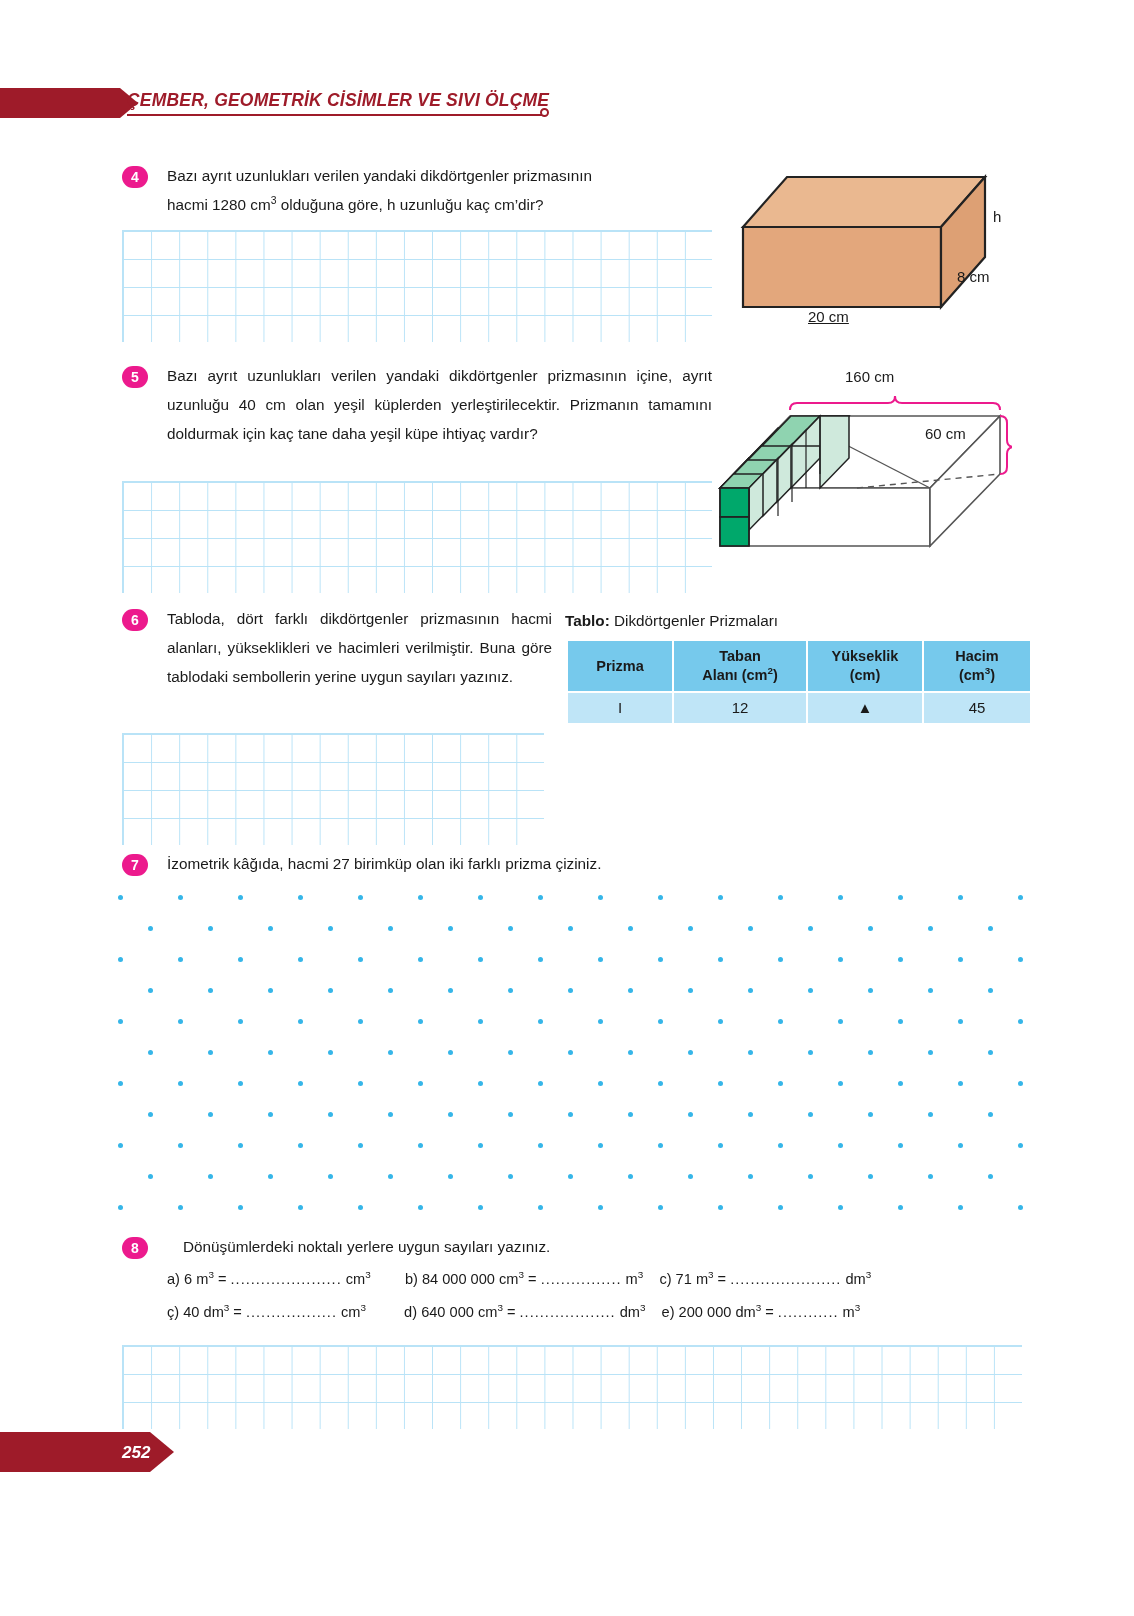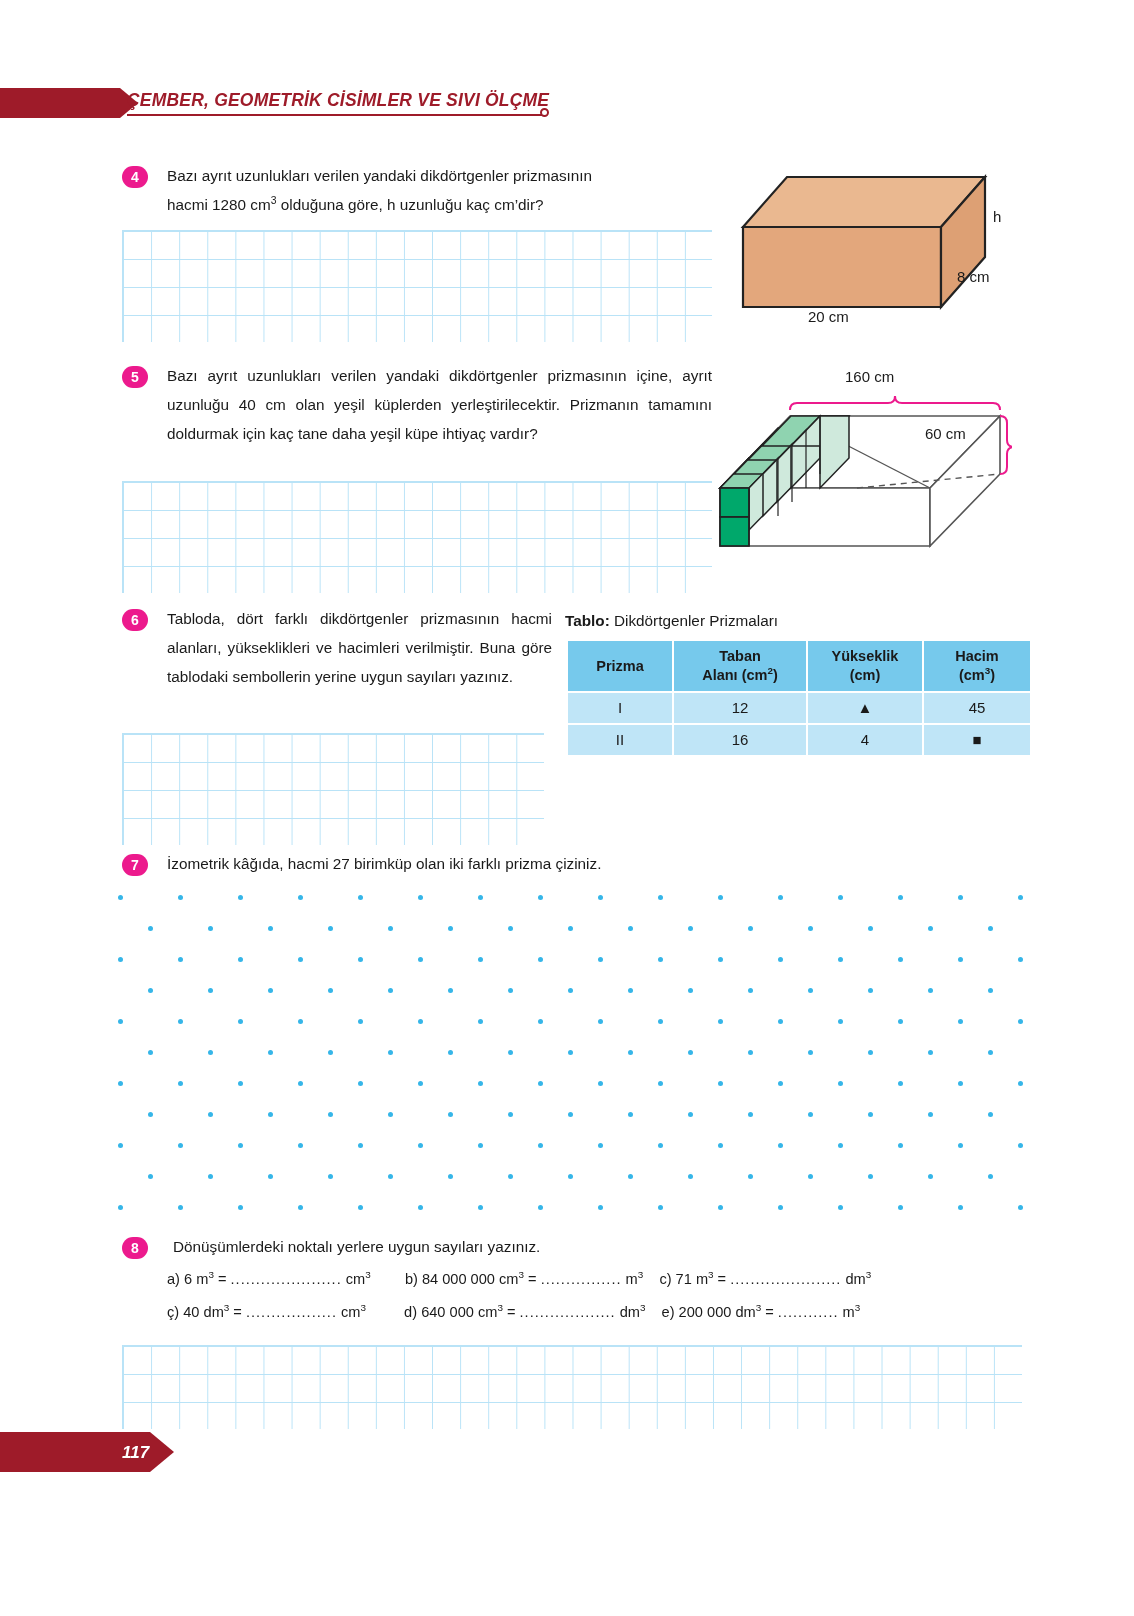--- a/index.html
+++ b/index.html
@@ -82,21 +82,21 @@
 </div>
 
 <div class="abs" id="prism4-wrap">
   <svg width="290" height="165" viewBox="0 0 290 165">
     <polygon points="8,62 52,12 250,12 206,62" fill="#eab890" stroke="#222" stroke-width="2.2"></polygon>
     <polygon points="8,62 206,62 206,142 8,142" fill="#e3a77c" stroke="#222" stroke-width="2.2"></polygon>
     <polygon points="206,62 250,12 250,92 206,142" fill="#dda074" stroke="#222" stroke-width="2.2"></polygon>
   </svg>
   <div class="abs dim-label" style="left:258px;top:43px;">h</div>
   <div class="abs dim-label" style="left:222px;top:103px;">8 cm</div>
-  <div class="abs dim-label" style="left:73px;top:143px;">20 cm</div>
+  <div class="abs dim-label" style="left:73px;top:143px;text-decoration:underline;">20 cm</div>
 </div>
 
 <div class="abs grid" style="left:122px;top:230px;width:590px;height:112px;background-size:28.1px 28px;"></div>
 
 <div class="abs qnum" style="left:122px;top:366px;">5</div>
 <div class="abs qtext just" style="left:167px;top:361px;width:545px;">Bazı ayrıt uzunlukları verilen yandaki dikdörtgenler prizmasının içine, ayrıt uzunluğu 40 cm olan yeşil küplerden yerleştirilecektir. Prizmanın tamamını doldurmak için kaç tane daha yeşil küpe ihtiyaç vardır?</div>
 
 <div class="abs" style="left:712px;top:368px;width:300px;height:195px;">
   <svg width="300" height="195" viewBox="0 0 300 195">
 
@@ -181,26 +181,20 @@
         <span>Hacim</span><br><span>(cm</span><sup>3</sup><span>)</span>
       </th>
     </tr>
   </thead>
   <tbody>
     <tr>
       <td>I</td>
       <td>12</td>
       <td>▲</td>
       <td>45</td>
-    </tr>
-    <tr>
-      <td>II</td>
-      <td>16</td>
-      <td>4</td>
-      <td>■</td>
     </tr>
   </tbody>
 </table>
 
 <div class="abs grid" style="left:122px;top:733px;width:422px;height:112px;background-size:28.1px 28px;"></div>
 
 <div class="abs qnum" style="left:122px;top:854px;">7</div>
 <div class="abs qtext" style="left:167px;top:849px;width:700px;">İzometrik kâğıda, hacmi 27 birimküp olan iki farklı prizma çiziniz.</div>
 
 <div class="abs" id="isogrid">
@@ -371,21 +365,21 @@
     <div class="isodot" style="left: 540px; top: 310px;"></div>
     <div class="isodot" style="left: 600px; top: 310px;"></div>
     <div class="isodot" style="left: 660px; top: 310px;"></div>
     <div class="isodot" style="left: 720px; top: 310px;"></div>
     <div class="isodot" style="left: 780px; top: 310px;"></div>
     <div class="isodot" style="left: 840px; top: 310px;"></div>
     <div class="isodot" style="left: 900px; top: 310px;"></div>
   </div>
 
 <div class="abs qnum" style="left:122px;top:1237px;">8</div>
-<div class="abs qtext" style="left:173px;top:1232px;width:700px;">Dönüşümlerdeki noktalı yerlere uygun sayıları yazınız.</div>
+<div class="abs qtext" style="left:183px;top:1232px;width:700px;">Dönüşümlerdeki noktalı yerlere uygun sayıları yazınız.</div>
 
 <div class="abs conv-row" style="left:167px;top:1264px;">
   <span class="conv-item">
     <span>a)</span><span> 6 m</span><sup>3</sup><span> = </span><span class="dots">......................</span><span> cm</span><sup>3</sup>
   </span>
   <span style="display:inline-block;width:26px"></span>
   <span class="conv-item">
     <span>b)</span><span> 84 000 000 cm</span><sup>3</sup><span> = </span><span class="dots">................</span><span> m</span><sup>3</sup>
   </span>
   <span style="display:inline-block;width:8px"></span>
@@ -405,13 +399,13 @@
   <span style="display:inline-block;width:8px"></span>
   <span class="conv-item">
     <span>e)</span><span> 200 000 dm</span><sup>3</sup><span> = </span><span class="dots">............</span><span> m</span><sup>3</sup>
   </span>
 </div>
 
 <div class="abs grid" style="left:122px;top:1345px;width:900px;height:84px;background-size:28.1px 28px;"></div>
 
 <div class="abs" id="footer-banner"></div>
 <div class="abs" id="footer-arrow"></div>
-<div class="abs" id="page-number">117</div>
+<div class="abs" id="page-number">252</div>
 
 </body></html>

